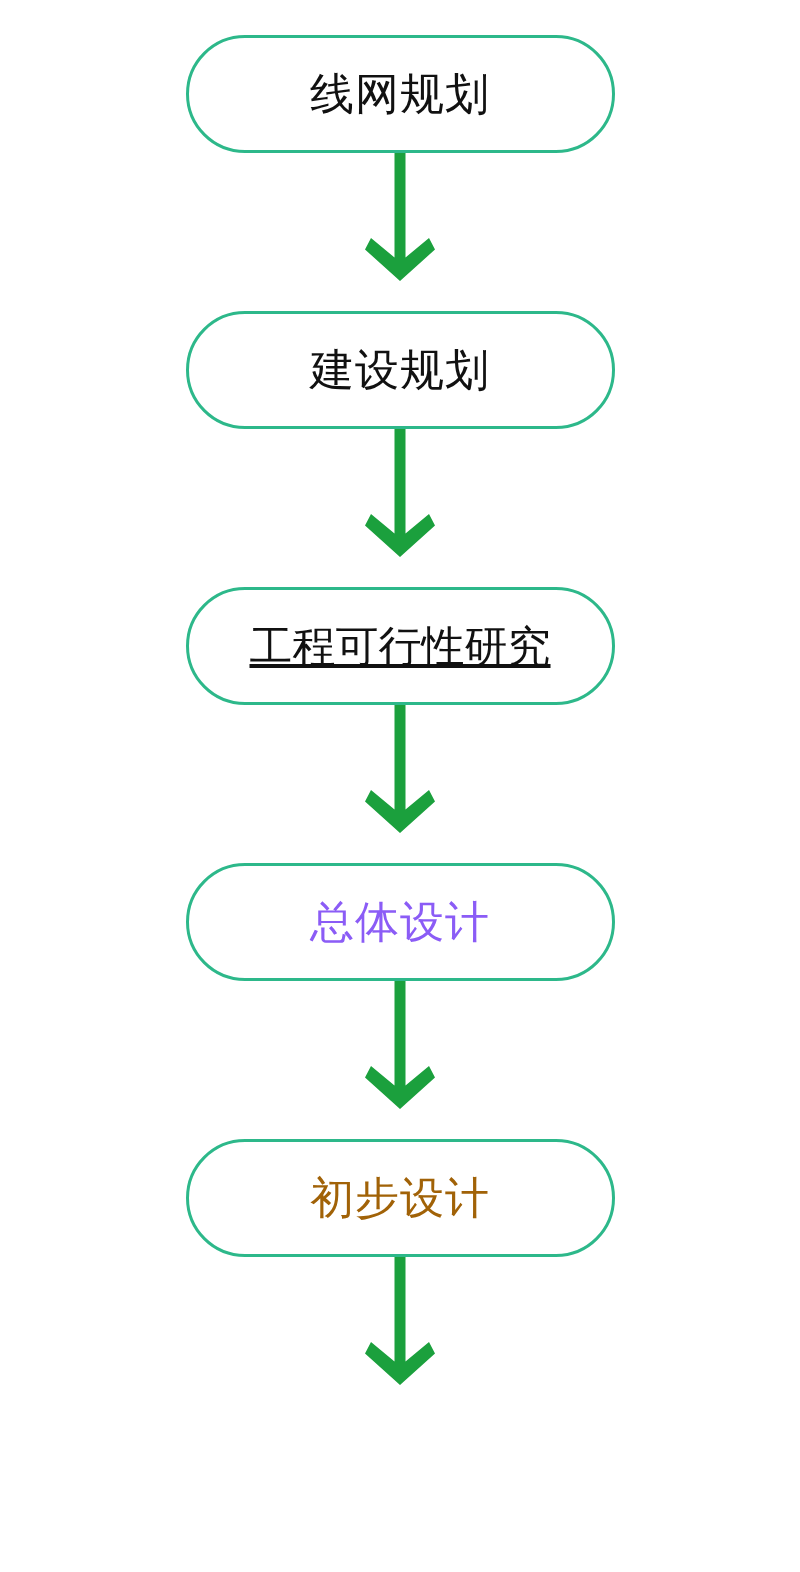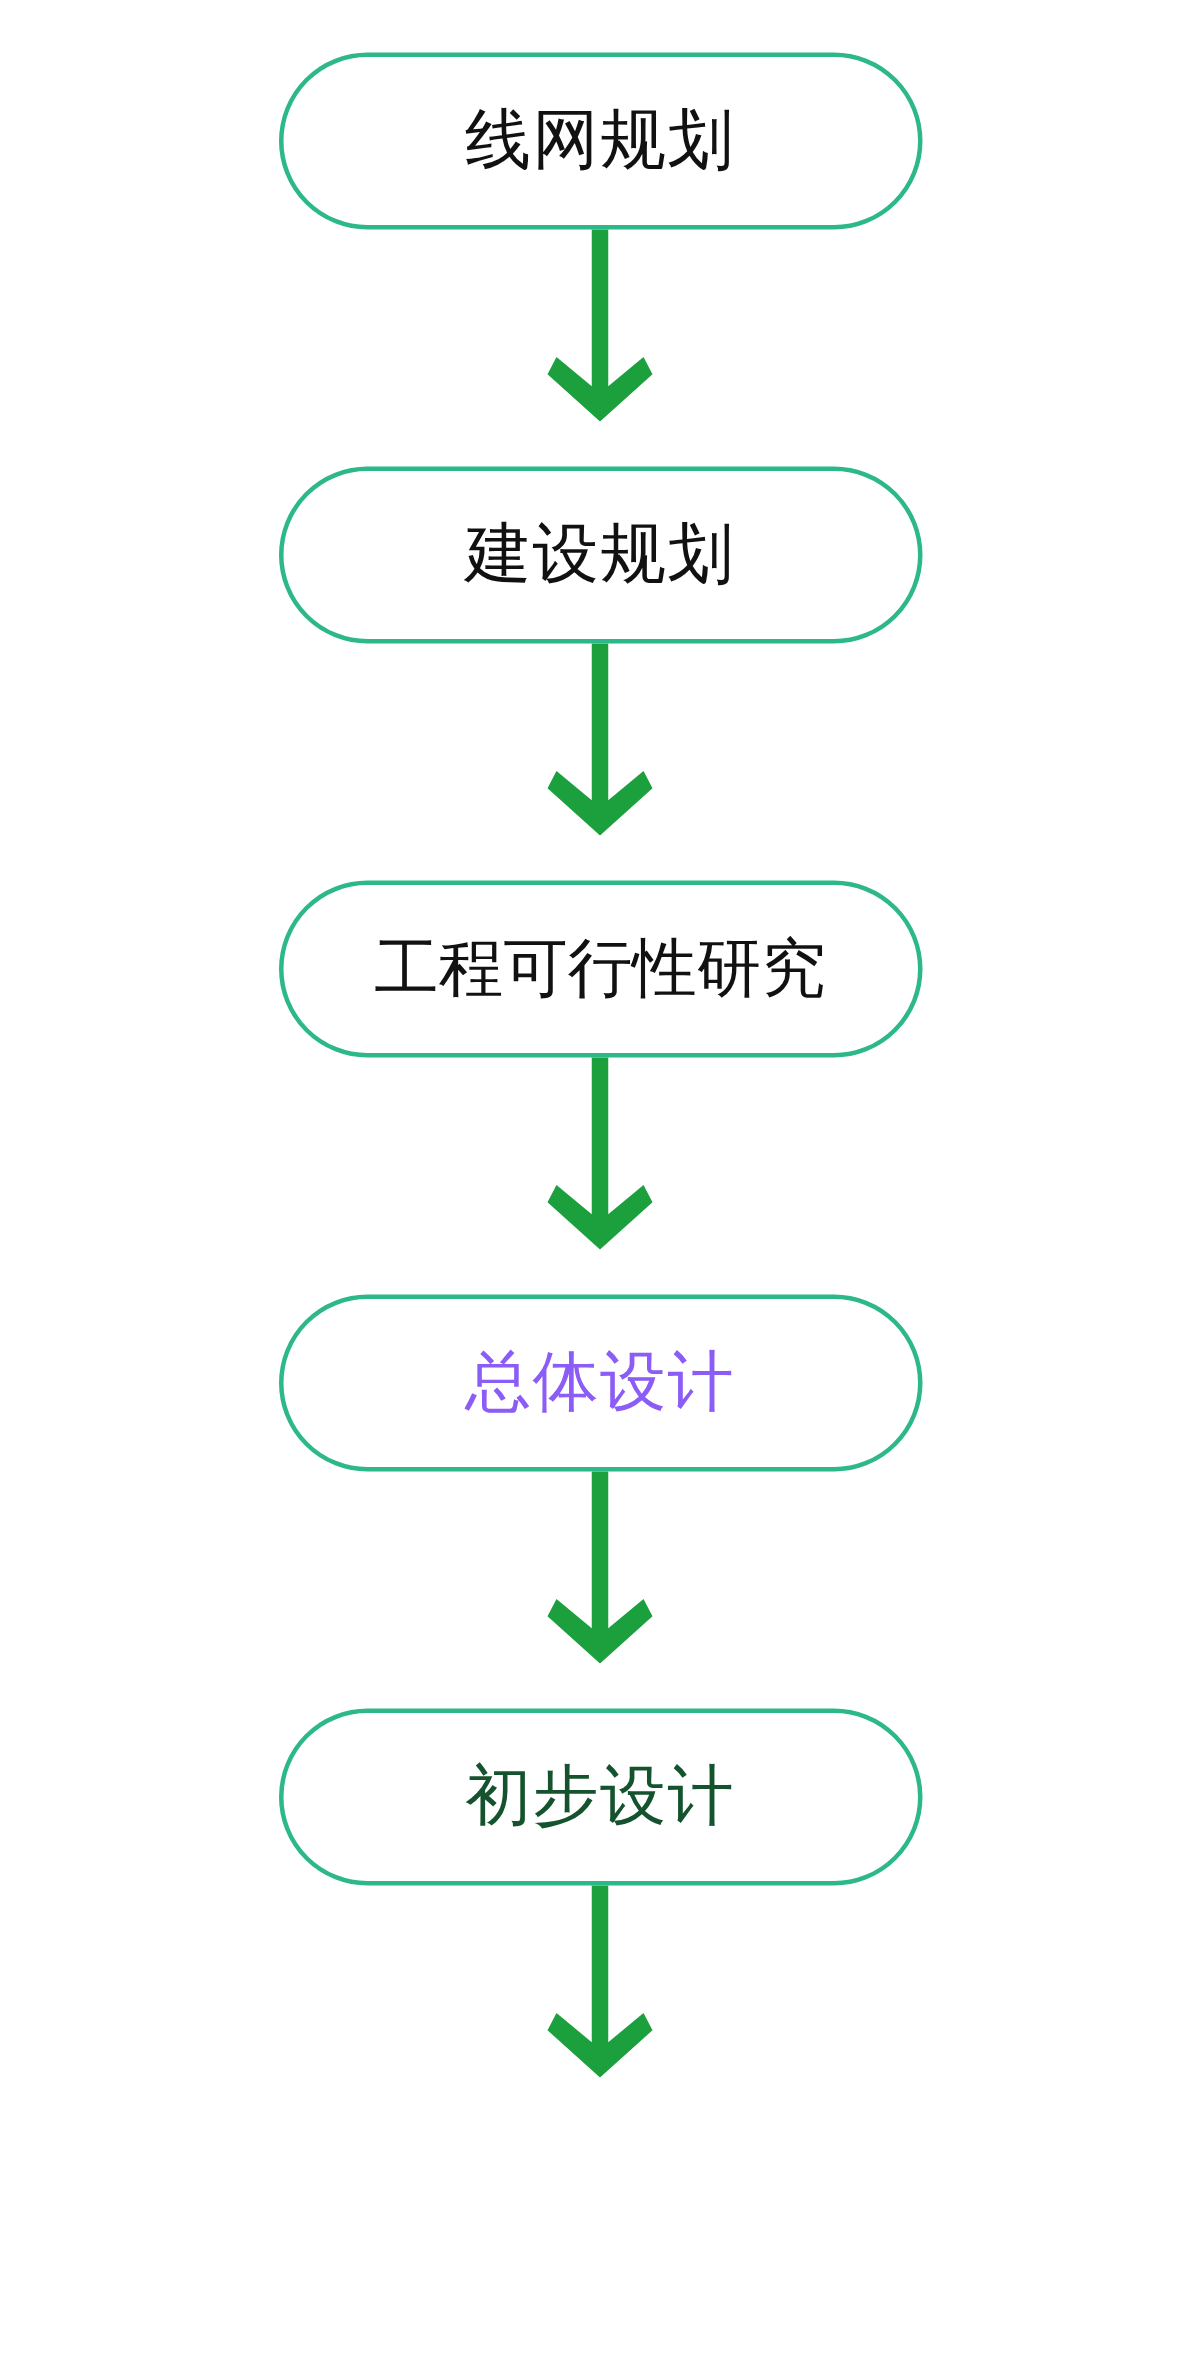--- a/index.html
+++ b/index.html
@@ -105,41 +105,41 @@
       <span class="node-label" style="color: rgb(17, 17, 17);">建设规划</span>
     </div>
 
     <div class="connector gap-2">
       <svg width="70" height="158" viewBox="0 0 70 158" aria-hidden="true">
         <path class="arrow-shape" d="M29.5 0 H40.5 V104.5 L64.0 85.0 L70.0 96.5 L35.0 128.0 L0.0 96.5 L6.0 85.0 L29.5 104.5 Z" fill="#1BA03D"></path>
       </svg>
     </div>
 
     <div class="node wide" style="border-color: rgb(45, 184, 138); background: rgb(255, 255, 255);">
-      <span class="node-label" style="color: rgb(17, 17, 17);">工程可行性研究</span>
+      <span class="node-label" style="color: rgb(17, 17, 17); text-decoration: underline;">工程可行性研究</span>
     </div>
 
     <div class="connector gap-3">
       <svg width="70" height="158" viewBox="0 0 70 158" aria-hidden="true">
         <path class="arrow-shape" d="M29.5 0 H40.5 V104.5 L64.0 85.0 L70.0 96.5 L35.0 128.0 L0.0 96.5 L6.0 85.0 L29.5 104.5 Z" fill="#1BA03D"></path>
       </svg>
     </div>
 
     <div class="node" style="border-color: rgb(45, 184, 138); background: rgb(255, 255, 255);">
       <span class="node-label" style="color: #8b5cf6;">总体设计</span>
     </div>
 
     <div class="connector gap-4">
       <svg width="70" height="158" viewBox="0 0 70 158" aria-hidden="true">
         <path class="arrow-shape" d="M29.5 0 H40.5 V104.5 L64.0 85.0 L70.0 96.5 L35.0 128.0 L0.0 96.5 L6.0 85.0 L29.5 104.5 Z" fill="#1BA03D"></path>
       </svg>
     </div>
 
     <div class="node" style="border-color: rgb(45, 184, 138); background: rgb(255, 255, 255);">
-      <span class="node-label" style="color: #14532d;">初步设计</span>
+      <span class="node-label" style="color: #a16207;">初步设计</span>
     </div>
 
     <div class="connector gap-5">
       <svg width="70" height="158" viewBox="0 0 70 158" aria-hidden="true">
         <path class="arrow-shape" d="M29.5 0 H40.5 V104.5 L64.0 85.0 L70.0 96.5 L35.0 128.0 L0.0 96.5 L6.0 85.0 L29.5 104.5 Z" fill="#1BA03D"></path>
       </svg>
     </div>
 
 
   </div>

